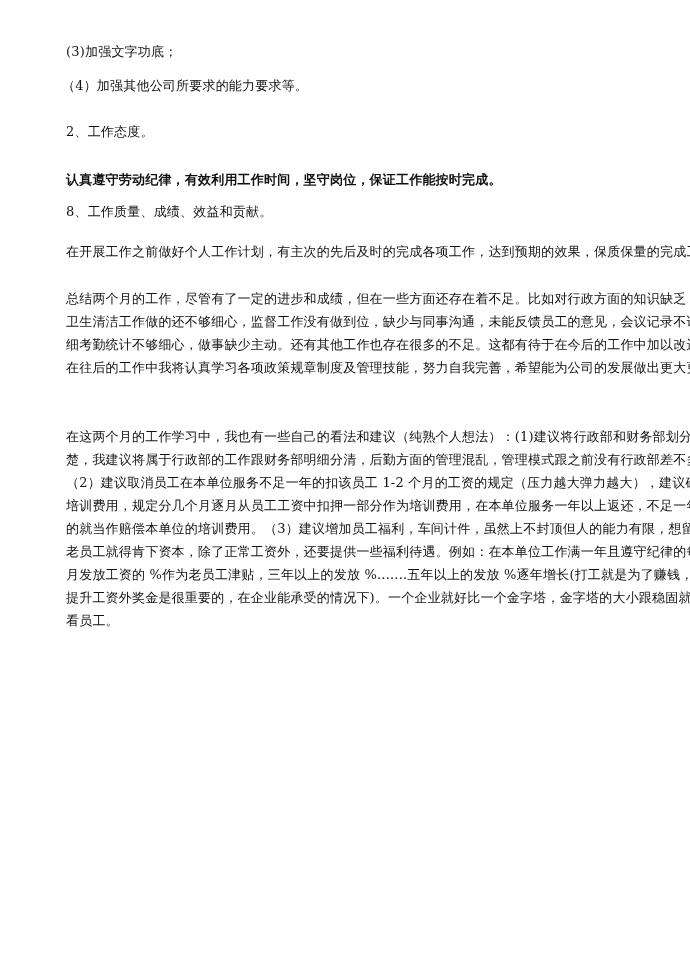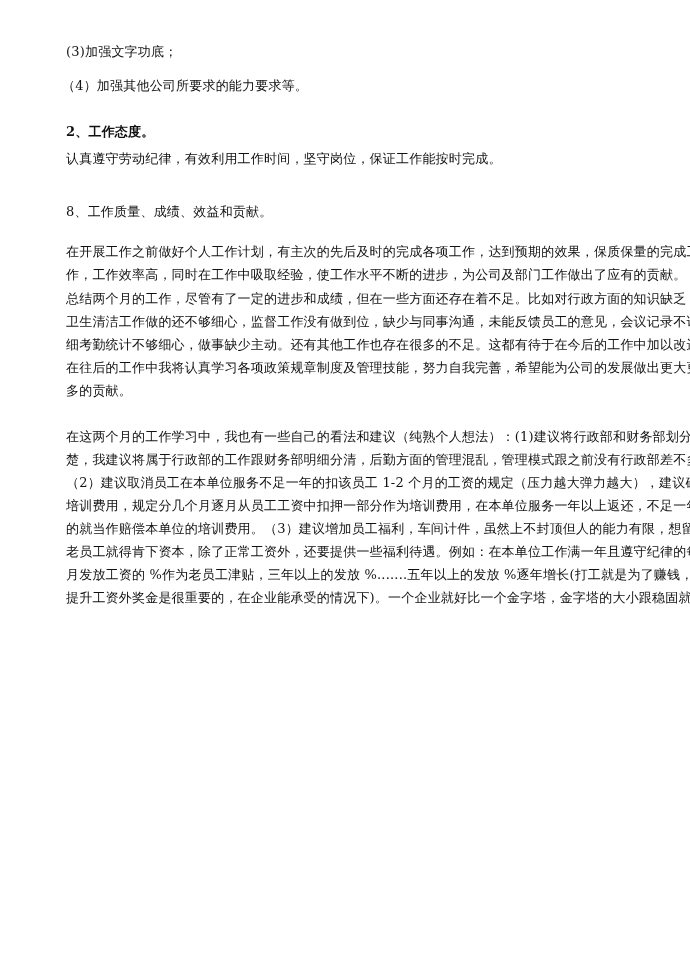--- a/index.html
+++ b/index.html
@@ -57,50 +57,49 @@
   <div class="content">
 
     <p class="para" style="top:40px;">
       <span class="line">(3)加强文字功底；</span>
     </p>
 
     <p class="para" style="top:74px; left:-4px;">
       <span class="line">（4）加强其他公司所要求的能力要求等。</span>
     </p>
 
-    <p class="para" style="top:120px;font-weight:bold;">
+    <p class="para" style="top:120px;">
       <span class="line">2、工作态度。</span>
     </p>
 
-    <p class="para" style="top:147px;">
+    <p class="para" style="top:168px;font-weight:bold;">
       <span class="line">认真遵守劳动纪律，有效利用工作时间，坚守岗位，保证工作能按时完成。</span>
     </p>
 
     <p class="para" style="top:200px;">
       <span class="line">8、工作质量、成绩、效益和贡献。</span>
     </p>
 
     <p class="para" style="top:240px;">
       <span class="line just">在开展工作之前做好个人工作计划，有主次的先后及时的完成各项工作，达到预期的效果，保质保量的完成工</span>
-      <span class="line">作，工作效率高，同时在工作中吸取经验，使工作水平不断的进步，为公司及部门工作做出了应有的贡献。</span>
     </p>
 
     <p class="para" style="top:287px;">
       <span class="line just">总结两个月的工作，尽管有了一定的进步和成绩，但在一些方面还存在着不足。比如对行政方面的知识缺乏，</span>
       <span class="line just">卫生清洁工作做的还不够细心，监督工作没有做到位，缺少与同事沟通，未能反馈员工的意见，会议记录不详</span>
       <span class="line just">细考勤统计不够细心，做事缺少主动。还有其他工作也存在很多的不足。这都有待于在今后的工作中加以改进。</span>
       <span class="line just">在往后的工作中我将认真学习各项政策规章制度及管理技能，努力自我完善，希望能为公司的发展做出更大更</span>
-      <span class="line">多的贡献。</span>
     </p>
 
     <p class="para" style="top:425px;">
       <span class="line just">在这两个月的工作学习中，我也有一些自己的看法和建议（纯熟个人想法）：(1)建议将行政部和财务部划分清</span>
       <span class="line just">楚，我建议将属于行政部的工作跟财务部明细分清，后勤方面的管理混乱，管理模式跟之前没有行政部差不多。</span>
       <span class="line just">（2）建议取消员工在本单位服务不足一年的扣该员工 1-2 个月的工资的规定（压力越大弹力越大），建议确定</span>
       <span class="line just">培训费用，规定分几个月逐月从员工工资中扣押一部分作为培训费用，在本单位服务一年以上返还，不足一年</span>
       <span class="line just">的就当作赔偿本单位的培训费用。（3）建议增加员工福利，车间计件，虽然上不封顶但人的能力有限，想留住</span>
       <span class="line just">老员工就得肯下资本，除了正常工资外，还要提供一些福利待遇。例如：在本单位工作满一年且遵守纪律的每</span>
       <span class="line just">月发放工资的 %作为老员工津贴，三年以上的发放 %.......五年以上的发放 %逐年增长(打工就是为了赚钱，</span>
       <span class="line just">提升工资外奖金是很重要的，在企业能承受的情况下)。一个企业就好比一个金字塔，金字塔的大小跟稳固就得</span>
+      <span class="line">看员工。</span>
     </p>
 
   </div>
 </div>
 
 </body></html>

